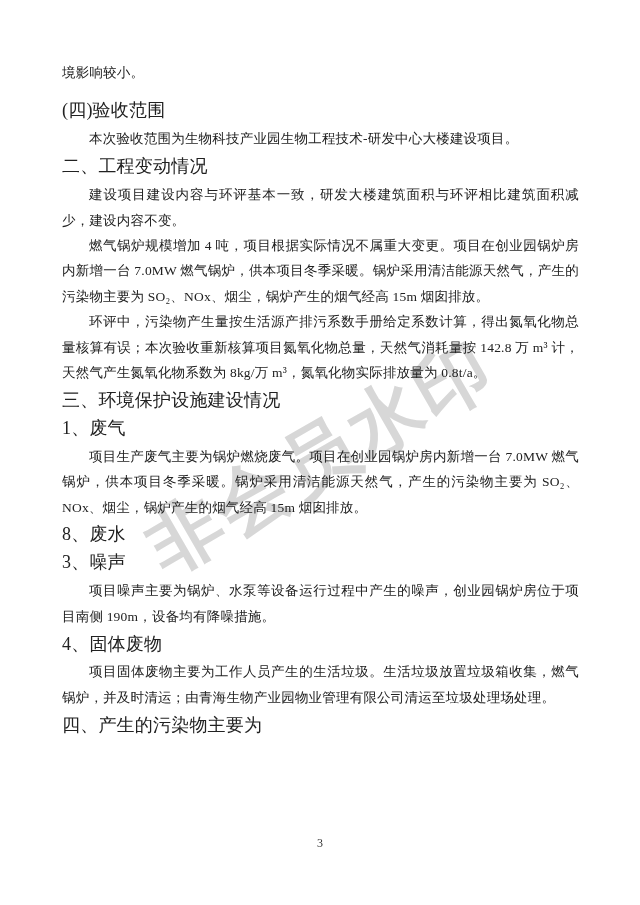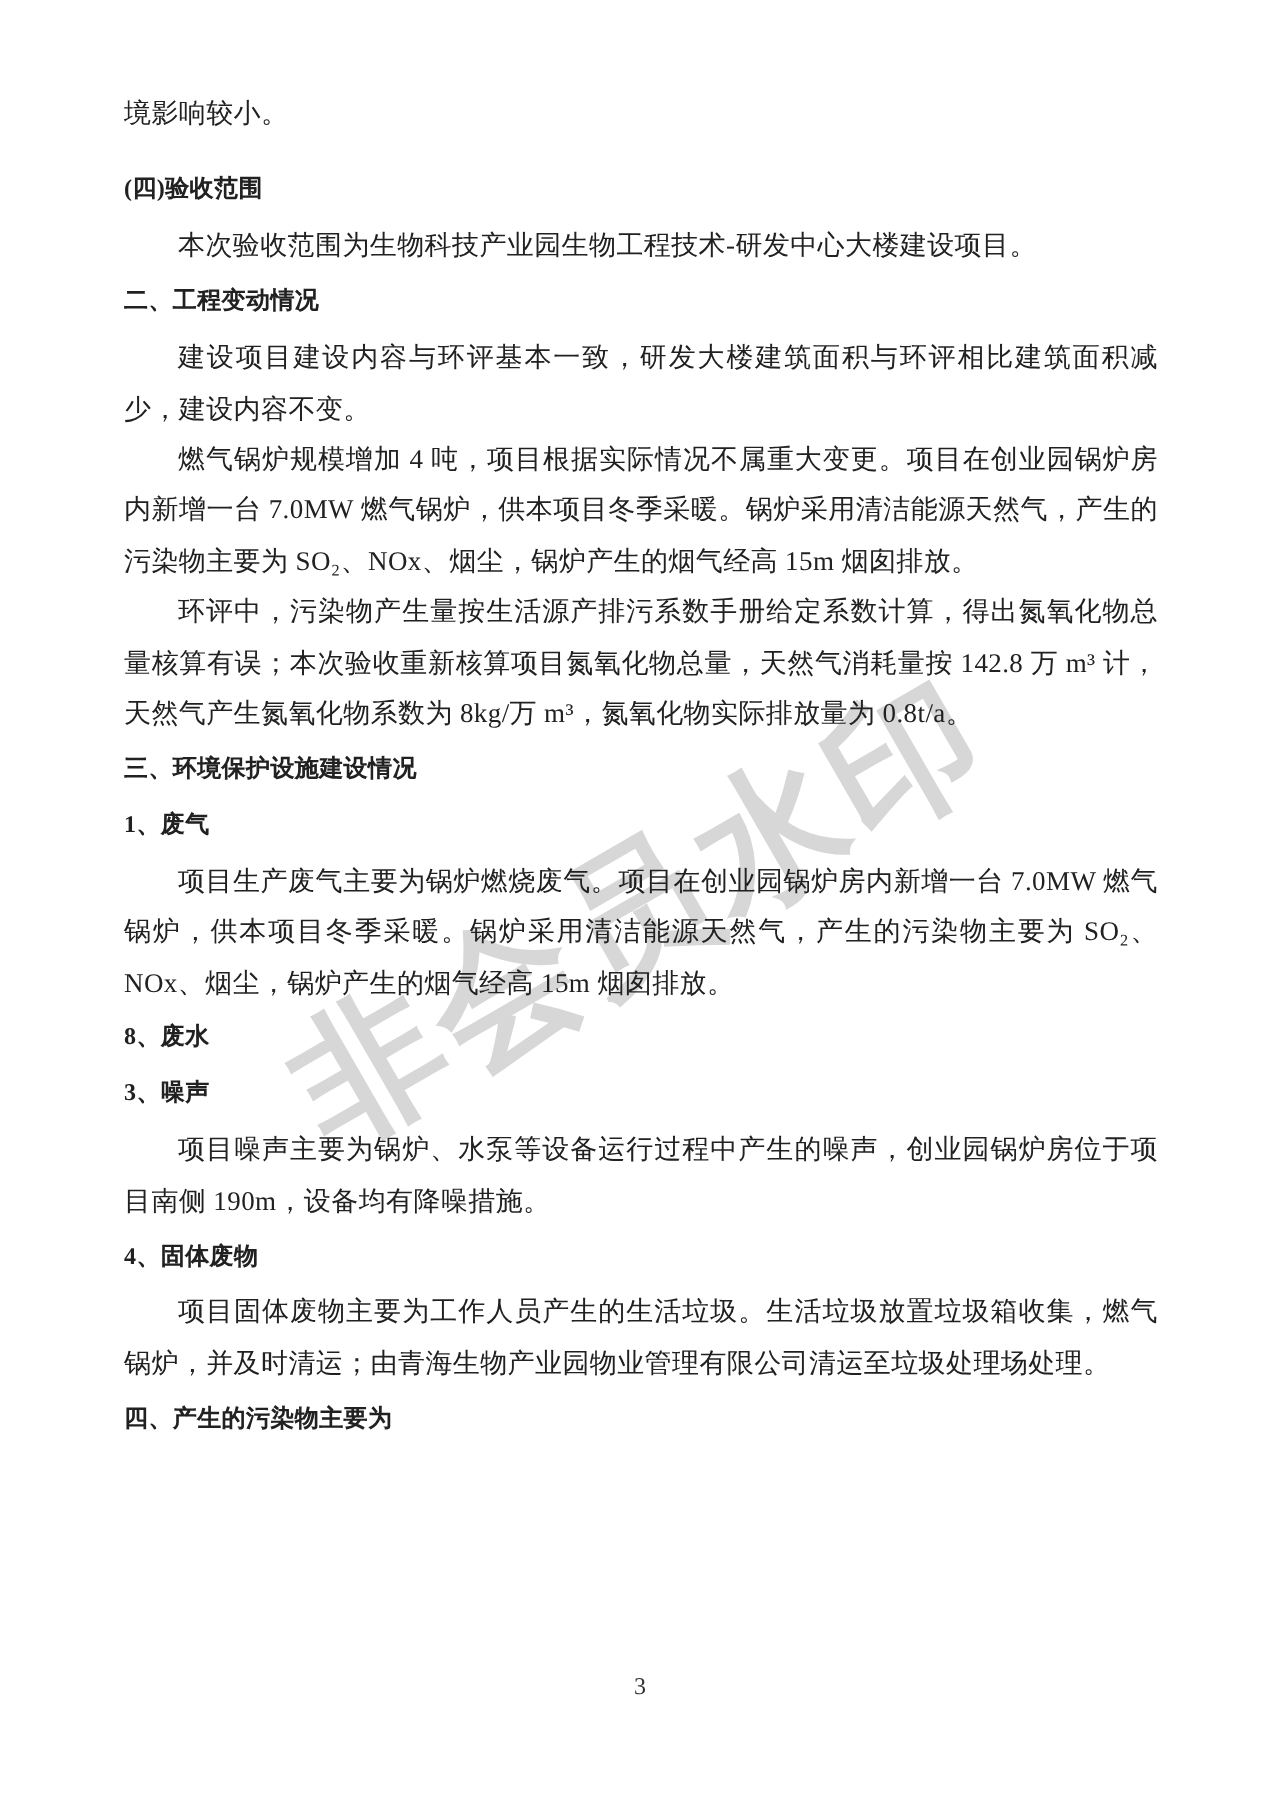--- a/index.html
+++ b/index.html
@@ -29,39 +29,39 @@
     letter-spacing: 3px;
     color: #d7d7d7;
     transform: rotate(-30deg);
     white-space: nowrap;
     z-index: 0;
     user-select: none;
   }
   .content {
     position: absolute;
     left: 62px;
-    top: 44px;
+    top: 60px;
     width: 517px;
     z-index: 1;
     font-size: 13.5px;
     line-height: 25.4px;
     text-align: justify;
     letter-spacing: 0.2px;
   }
   .cont {
     margin: 0;
   }
   .para {
     margin: 0;
     text-indent: 2em;
   }
   .h1, .h2 {
     margin: 2.5px 0;
-    font-size: 12px;
-    font-weight: 700;
+    font-size: 18px;
+    font-weight: 400;
     line-height: 25.4px;
     text-indent: 0;
   }
   .h2-first {
     margin-top: 13px;
   }
   .page-number {
     position: absolute;
     left: 0;
     right: 0;

